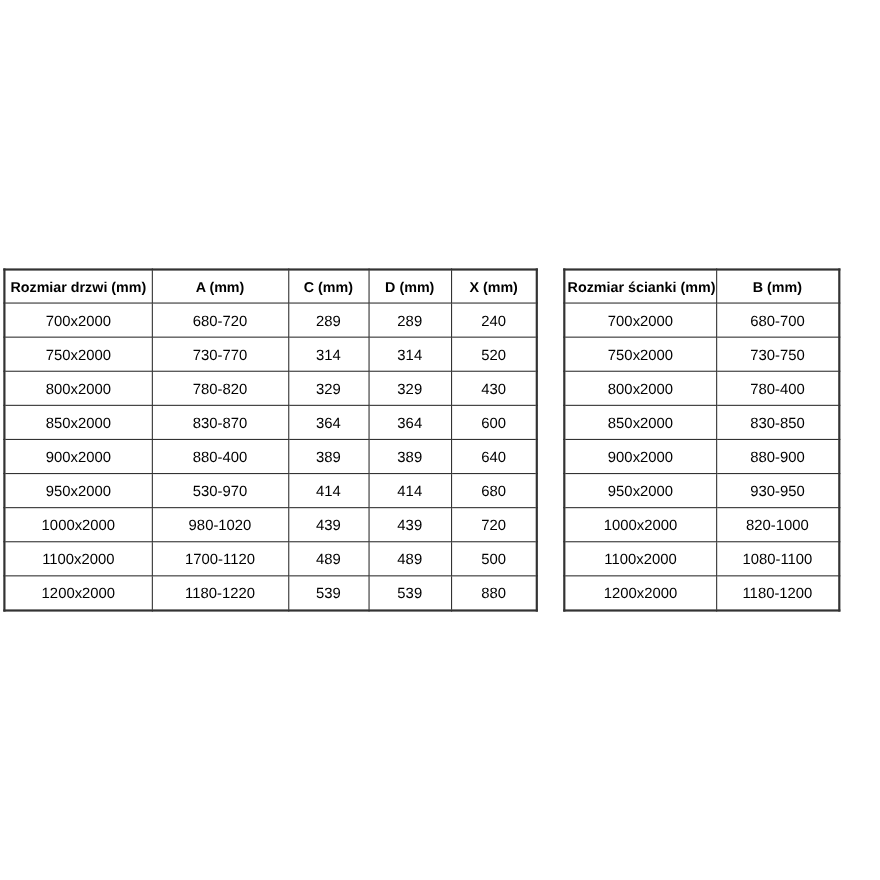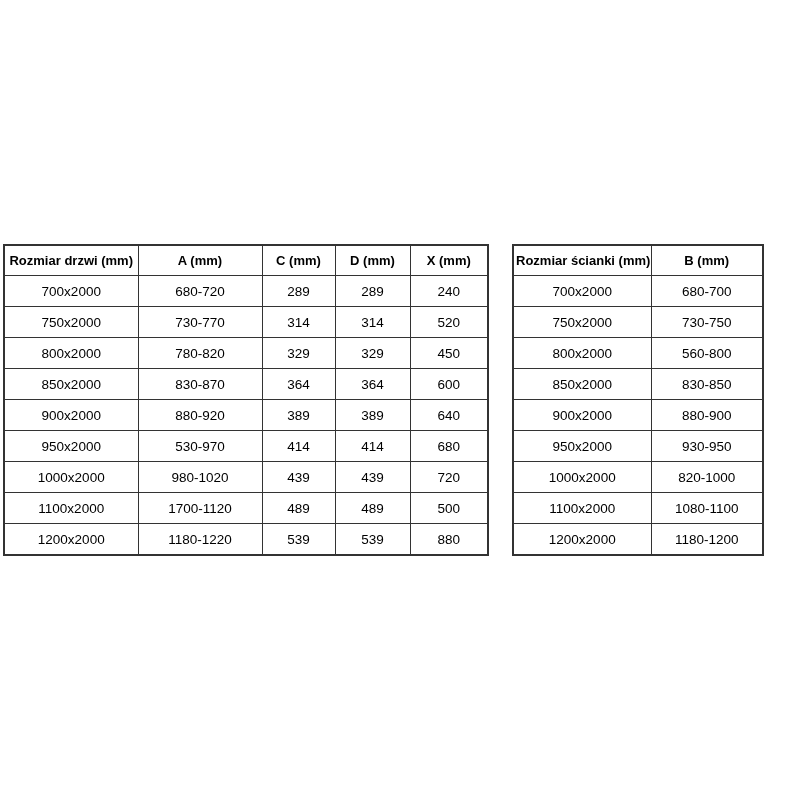--- a/index.html
+++ b/index.html
@@ -86,32 +86,32 @@
           <td>730-770</td>
           <td>314</td>
           <td>314</td>
           <td>520</td>
         </tr>
         <tr>
           <td>800x2000</td>
           <td>780-820</td>
           <td>329</td>
           <td>329</td>
-          <td>450</td>
+          <td>430</td>
         </tr>
         <tr>
           <td>850x2000</td>
           <td>830-870</td>
           <td>364</td>
           <td>364</td>
           <td>600</td>
         </tr>
         <tr>
           <td>900x2000</td>
-          <td>880-920</td>
+          <td>880-400</td>
           <td>389</td>
           <td>389</td>
           <td>640</td>
         </tr>
         <tr>
           <td>950x2000</td>
           <td>530-970</td>
           <td>414</td>
           <td>414</td>
           <td>680</td>
@@ -155,21 +155,21 @@
         <tr>
           <td>700x2000</td>
           <td>680-700</td>
         </tr>
         <tr>
           <td>750x2000</td>
           <td>730-750</td>
         </tr>
         <tr>
           <td>800x2000</td>
-          <td>560-800</td>
+          <td>780-400</td>
         </tr>
         <tr>
           <td>850x2000</td>
           <td>830-850</td>
         </tr>
         <tr>
           <td>900x2000</td>
           <td>880-900</td>
         </tr>
         <tr>

